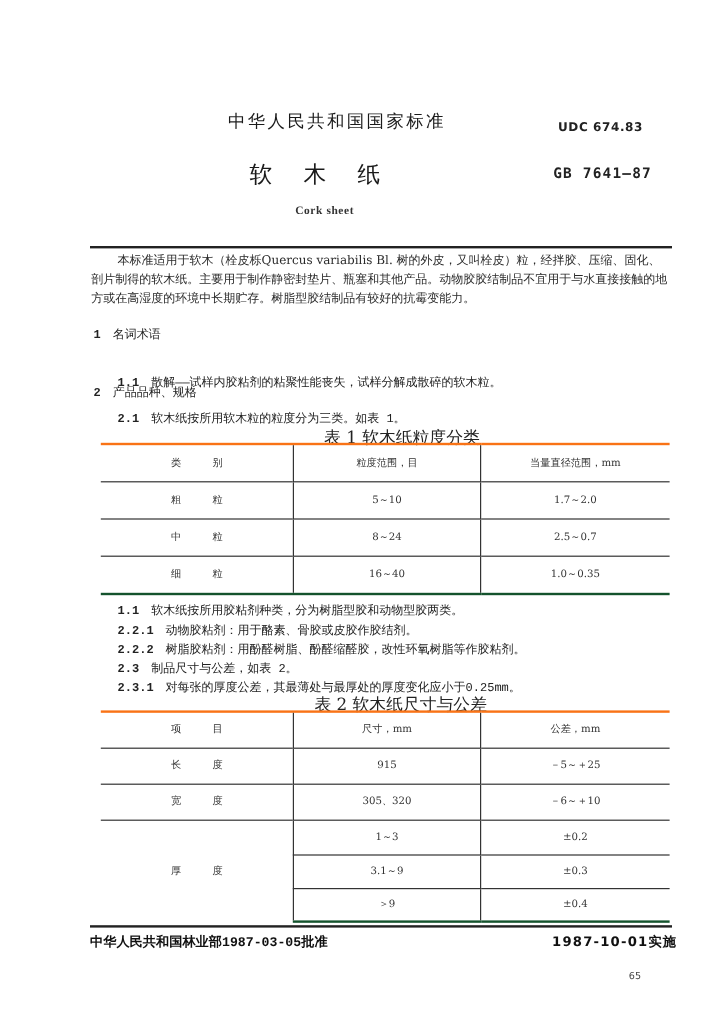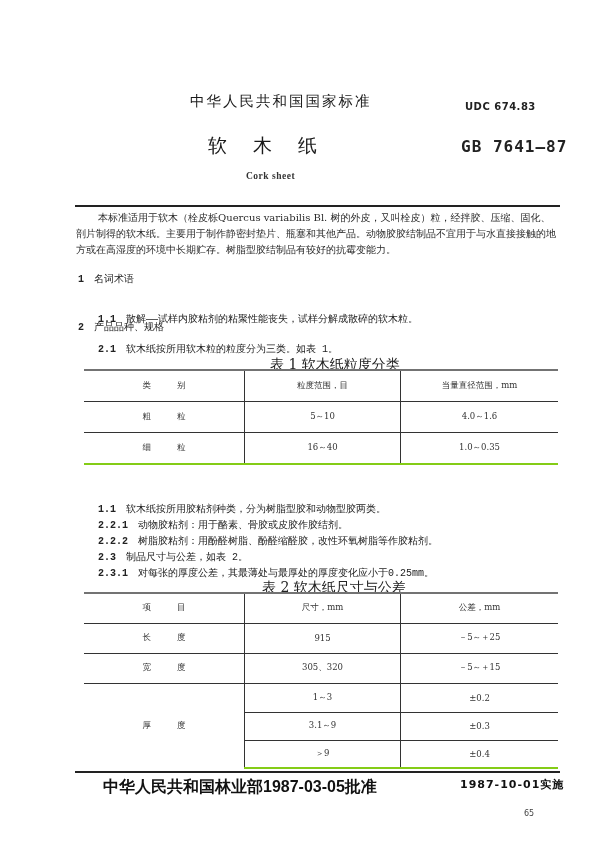--- a/index.html
+++ b/index.html
@@ -2,35 +2,35 @@
 <html><head>
 <meta charset="utf-8">
 <style>
   html, body { margin:0; padding:0; }
   body { width:600px; height:851px; background:#ffffff; position:relative; overflow:hidden;
          font-family:"DejaVu Serif", serif; color:#222; }
   .abs { position:absolute; white-space:nowrap; }
   .hdr-std { left:190px; top:92px; font-size:14.5px; font-family:"DejaVu Sans", sans-serif; letter-spacing:2px; color:#1a1a1a; }
   .udc { left:465px; top:101px; font-size:10px; font-weight:bold; font-family:"DejaVu Sans", sans-serif; color:#222; letter-spacing:0.5px; }
   .title { left:208px; top:133px; font-size:19px; font-family:Liberation Mono, monospace; color:#1a1a1a; letter-spacing:26px; }
-  .gb { left:461px; top:137px; font-size:16px; font-family:"DejaVu Sans Mono", monospace; font-weight:bold; color:#222; letter-spacing:1px; }
+  .gb { left:461px; top:137px; font-size:12px; font-family:"DejaVu Sans Mono", monospace; font-weight:bold; color:#222; letter-spacing:1px; }
   .en { left:246px; top:171px; font-size:9.5px; font-family:"Liberation Serif", serif; font-weight:bold; color:#333; letter-spacing:0.5px; }
   .rule { position:absolute; background:#222; height:2px; }
   .para { left:98px; width:462px; font-size:10px; line-height:16px; white-space:normal; color:#2a2a2a; }
   .sec { font-size:10px; color:#222; font-family:Liberation Mono, monospace; }
   .sec b { font-weight:bold; margin-right:10px; }
   .caption { font-size:14px; color:#222; }
   table.t { position:absolute; border-collapse:collapse; font-size:8.5px; color:#333; font-family:"DejaVu Serif", serif; }
   table.t td { text-align:center; padding:0; border-top:1px solid #333; }
-  table.t tr:first-child td { border-top:2px solid #737373; }
-  table.t tr:last-child td { border-bottom:2px solid #84cc16; }
+  table.t tr:first-child td { border-top:2px solid #f97316; }
+  table.t tr:last-child td { border-bottom:2px solid #14532d; }
   table.t td.c1 { border-right:1px solid #333; }
   table.t td.c2 { border-right:1px solid #333; }
   .spaced { letter-spacing:26px; padding-left:26px; }
-  .footer-left { left:75px; top:777px; font-size:16px; font-weight:bold; font-family:Liberation Sans, sans-serif; color:#111;margin-left:28px; }
+  .footer-left { left:75px; top:777px; font-size:11px; font-weight:bold; font-family:Liberation Mono, monospace; color:#111; }
   .footer-right { left:460px; top:777px; font-size:11px; font-weight:bold; font-family:"DejaVu Sans", sans-serif; color:#111; letter-spacing:1px; }
   .pageno { left:524px; top:809px; font-size:8px; color:#444; font-family:"DejaVu Sans", sans-serif; }
 </style>
 </head>
 <body>
 
 <div class="abs hdr-std">中华人民共和国国家标准</div>
 <div class="abs udc">UDC 674.83</div>
 <div class="abs title">软木纸</div>
 <div class="abs gb">GB 7641—87</div>
@@ -60,21 +60,26 @@
 <table class="t" style="left:84px; top:369px; width:474px;">
   <tbody>
       <tr style="height:31px;">
     <td class="c1" style="width:160px;"><span class="spaced">类别</span></td>
     <td class="c2" style="width:155px;">粒度范围，目</td>
     <td>当量直径范围，mm</td>
   </tr>
   <tr style="height:31px;">
     <td class="c1"><span class="spaced">粗粒</span></td>
     <td class="c2">5～10</td>
-    <td>4.0～1.6</td>
+    <td>1.7～2.0</td>
+  </tr>
+  <tr style="height:31px;">
+    <td class="c1"><span class="spaced">中粒</span></td>
+    <td class="c2">8～24</td>
+    <td>2.5～0.7</td>
   </tr>
   <tr style="height:32px;">
     <td class="c1"><span class="spaced">细粒</span></td>
     <td class="c2">16～40</td>
     <td>1.0～0.35</td>
   </tr>
 </tbody>
   </table>
 
 <div class="abs sec" style="left:98px; top:502px;">
@@ -103,21 +108,21 @@
     <td>公差，mm</td>
   </tr>
   <tr style="height:30px;">
     <td class="c1"><span class="spaced">长度</span></td>
     <td class="c2">915</td>
     <td>－5～＋25</td>
   </tr>
   <tr style="height:30px;">
     <td class="c1"><span class="spaced">宽度</span></td>
     <td class="c2">305、320</td>
-    <td>－5～＋15</td>
+    <td>－6～＋10</td>
   </tr>
   <tr style="height:29px;">
     <td class="c1" rowspan="3"><span class="spaced">厚度</span></td>
     <td class="c2">1～3</td>
     <td>±0.2</td>
   </tr>
   <tr style="height:28px;">
     <td class="c2">3.1～9</td>
     <td>±0.3</td>
   </tr>

